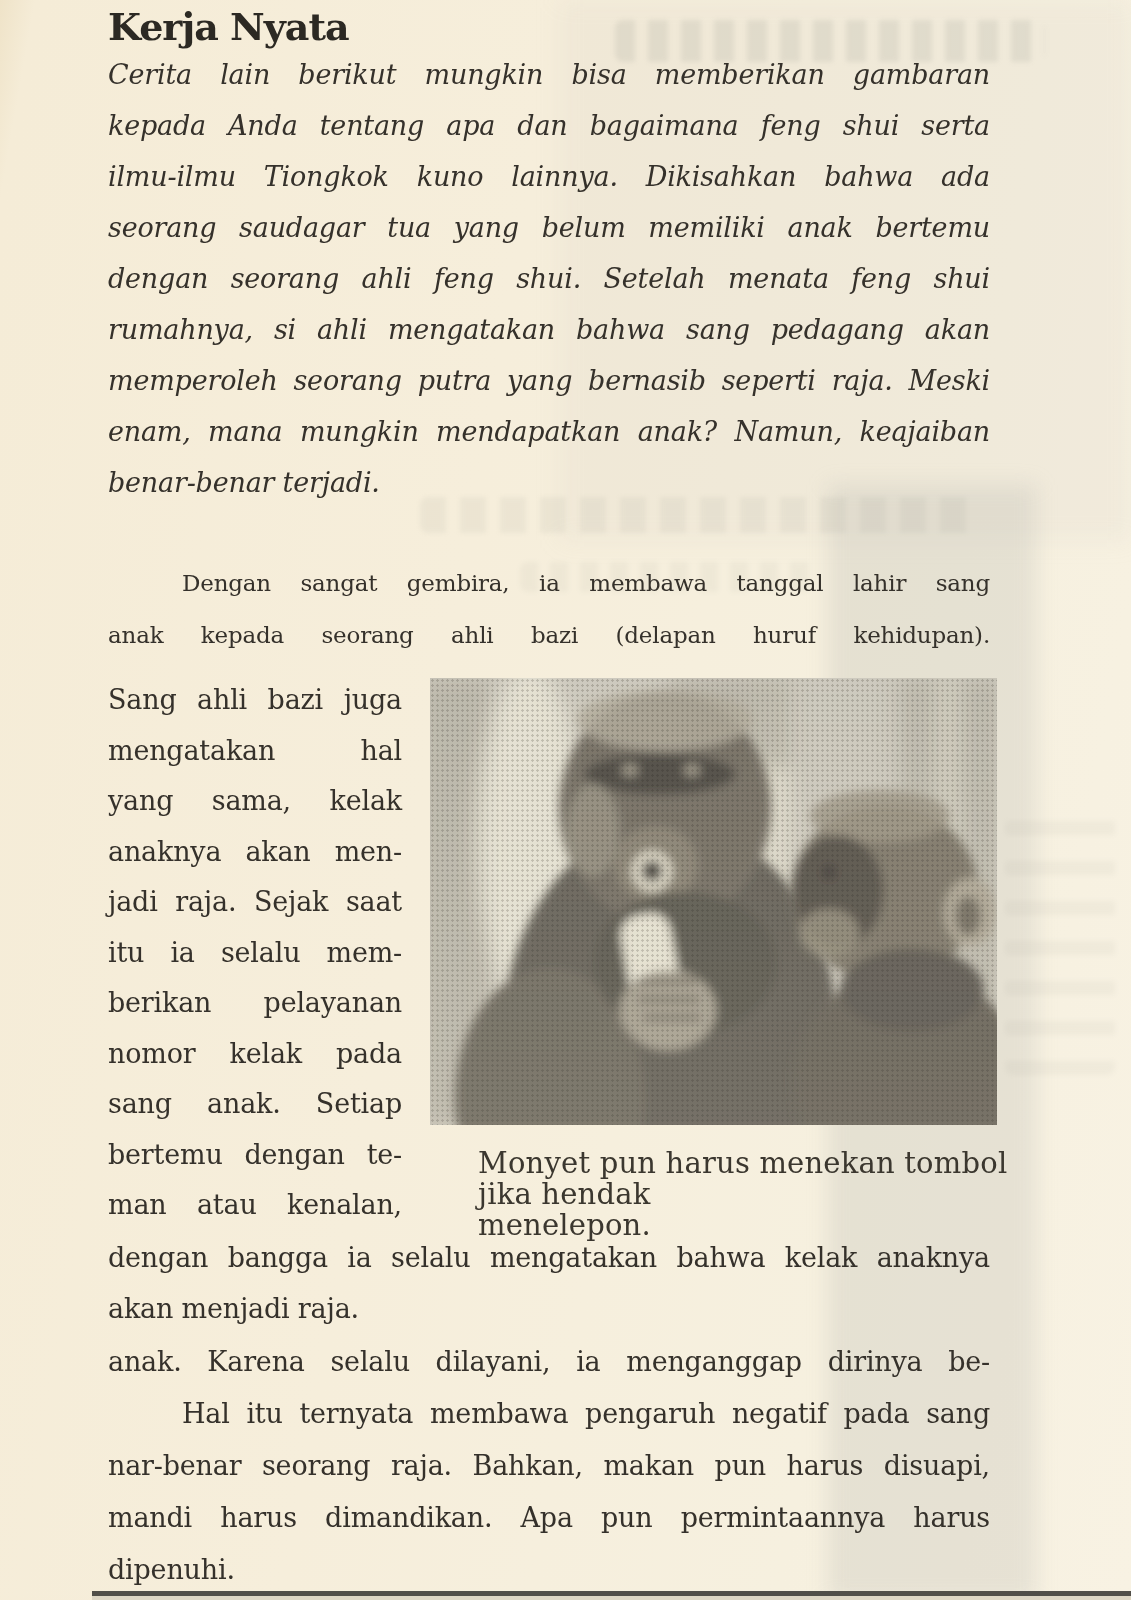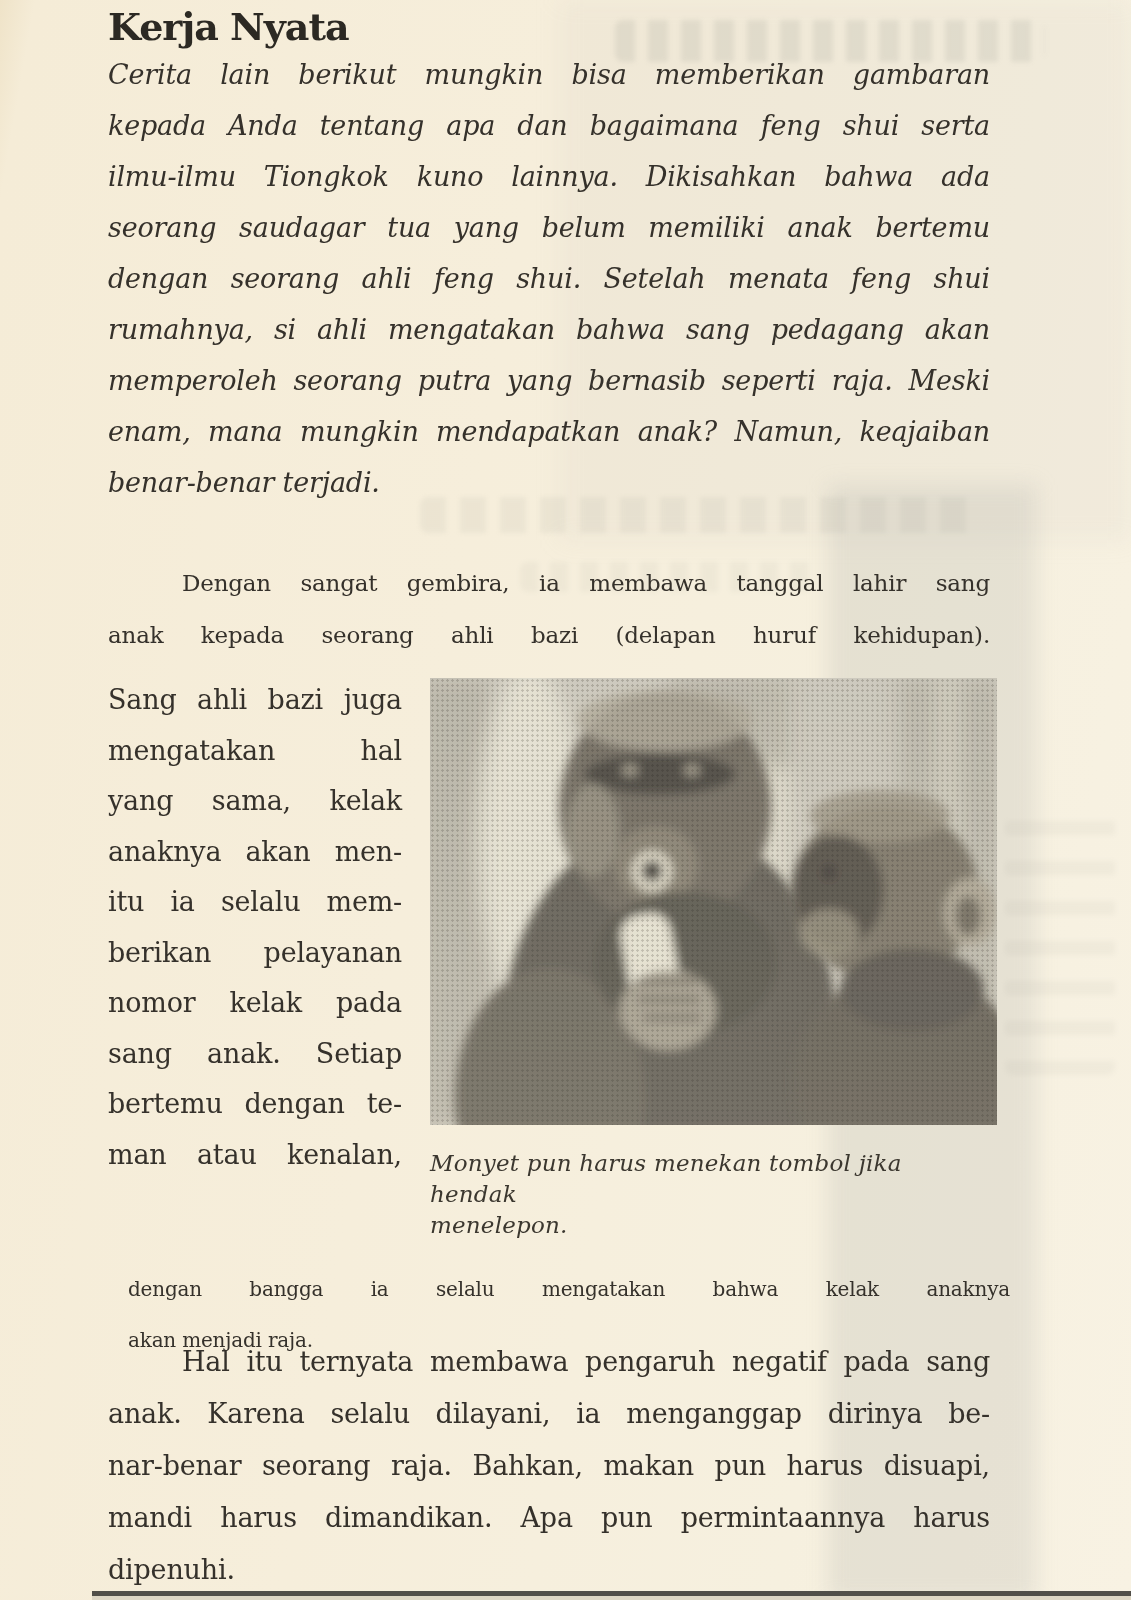--- a/index.html
+++ b/index.html
@@ -25,22 +25,22 @@
   .photo::after {
     content:""; position:absolute; inset:0;
     background-image:radial-gradient(rgba(52,48,42,0.55) 1px, transparent 1.45px);
     background-size:5px 5px; mix-blend-mode:multiply; opacity:.42; pointer-events:none;
   }
   .photo::before {
     content:""; position:absolute; inset:0; z-index:2;
     background:linear-gradient(180deg, rgba(246,238,219,0.10), rgba(246,238,219,0.16));
     pointer-events:none;
   }
-  .caption { margin-top:23px; width:545px; font-style:italic; font-size:23px; line-height:31px; color:#3b372f; letter-spacing:.2px; }
-  .after { top:1264px; font-size:20px; line-height:51px;margin-left:20px; }
+  .caption { margin-top:23px; width:545px; font-size:29px; line-height:31px; color:#3b372f; letter-spacing:.2px;margin-left:48px; }
+  .after { top:1232px; font-size:27px; line-height:51px; }
   .p3 { top:1336px; font-size:27px; line-height:52px; }
 
   
   .shadow-band { top:485px; left:828px; width:208px; height:1115px;
     background:rgba(183,180,172,0.26); filter:blur(10px); }
   .shadow-band-top { top:0; left:560px; width:571px; height:540px;
     background:rgba(199,195,185,0.13); filter:blur(12px); }
   .smudge { filter:blur(2.5px); border-radius:8px; }
   .smudge.s1 { top:20px; left:615px; width:430px; height:42px; opacity:.55;
     background:repeating-linear-gradient(90deg, rgba(146,148,138,0.30) 0 20px, transparent 20px 33px); }
@@ -83,20 +83,21 @@
     <div class="jl indent">Dengan sangat gembira, ia membawa tanggal lahir sang</div>
     <div class="jl">anak kepada seorang ahli bazi (delapan huruf kehidupan).</div>
   </div>
 
   <div class="block wraprow">
     <div class="column">
       <div class="jl">Sang ahli bazi juga</div>
       <div class="jl">mengatakan hal</div>
       <div class="jl">yang sama, kelak</div>
       <div class="jl">anaknya akan men-</div>
+      <div class="jl">jadi raja. Sejak saat</div>
       <div class="jl">itu ia selalu mem-</div>
       <div class="jl">berikan pelayanan</div>
       <div class="jl">nomor kelak pada</div>
       <div class="jl">sang anak. Setiap</div>
       <div class="jl">bertemu dengan te-</div>
       <div class="jl">man atau kenalan,</div>
     </div>
 
     <figure class="figurebox" style="margin:0">
       <div class="photo">
@@ -163,22 +164,22 @@
       </figcaption>
     </figure>
   </div>
 
   <div class="block after">
     <div class="jl">dengan bangga ia selalu mengatakan bahwa kelak anaknya</div>
     <div class="jl endline">akan menjadi raja.</div>
   </div>
 
   <div class="block p3">
+    <div class="jl">anak. Karena selalu dilayani, ia menganggap dirinya be-</div>
     <div class="jl indent">Hal itu ternyata membawa pengaruh negatif pada sang</div>
-    <div class="jl">anak. Karena selalu dilayani, ia menganggap dirinya be-</div>
     <div class="jl">nar-benar seorang raja. Bahkan, makan pun harus disuapi,</div>
     <div class="jl">mandi harus dimandikan. Apa pun permintaannya harus</div>
     <div class="jl endline">dipenuhi.</div>
   </div>
 
   <div class="abs bottom-edge"></div>
   <div class="abs bottom-strip"></div>
 </div>
 
 </body></html>

